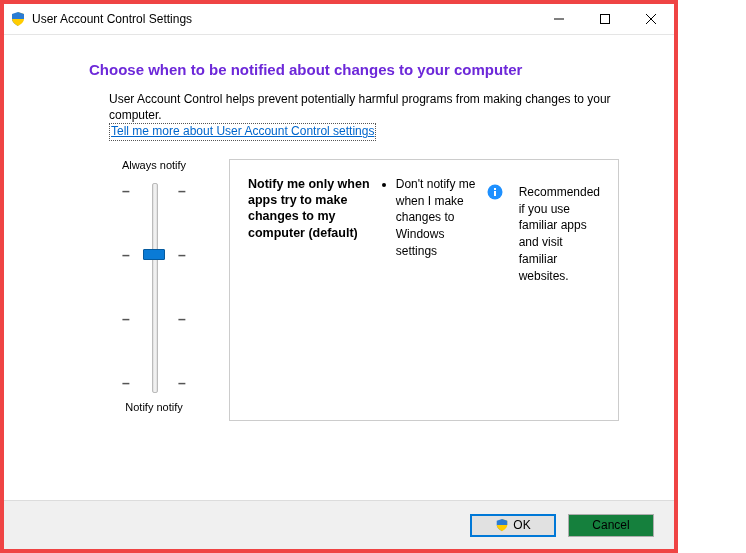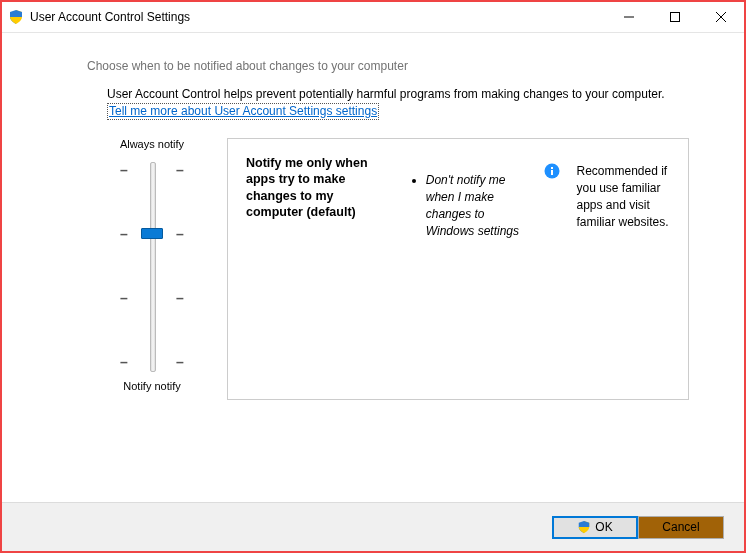--- a/index.html
+++ b/index.html
@@ -7,23 +7,23 @@
     padding: 0;
     font-family: "Segoe UI", Tahoma, sans-serif;
     font-size: 12px;
     background: #fff;
     color: #000;
     width: 746px;
     height: 553px;
     overflow: hidden;
   }
   .window {
-    width: 746px;
+    width: 678px;
     height: 553px;
-    border: 2px solid #ef4444;
+    border: 4px solid #ef4444;
     box-sizing: border-box;
     display: flex;
     flex-direction: column;
     background: #fff;
   }
   
   .titlebar {
     height: 30px;
     display: flex;
     align-items: center;
@@ -55,24 +55,24 @@
     width: 16px; height: 16px;
   }
 
   
   .content {
     flex: 1;
     padding: 20px 55px 10px 85px;
     position: relative;
   }
   .heading {
-    color: #737373;
-    font-size: 12px;
+    color: #6d28d9;
+    font-size: 15px;
     margin: 6px 0 14px 0;
-    font-weight: 400;
+    font-weight: 700;
   }
   .desc {
     font-size: 12px;
     line-height: 1.3;
     margin-left: 20px;
   }
   .link {
     color: #0066cc;
     text-decoration: underline;
     border: 1px dotted #555;
@@ -154,23 +154,22 @@
     display: flex;
     box-sizing: border-box;
   }
   .panel-title {
     font-weight: 700;
     font-size: 12.5px;
     margin-bottom: 14px;
     line-height: 1.3;
   }
   .panel-list {
-    margin: 17px;
+    margin: 0;
     padding: 0 0 0 22px;
-    font-style: italic;
   }
   .panel-list li {
     font-size: 12px;
     line-height: 1.4;
     margin-bottom: 6px;
   }
   .panel-spacer { flex: 1; }
   .recommend-row {
     display: flex;
     align-items: flex-start;
@@ -187,30 +186,30 @@
 
   
   .footer {
     border-top: 1px solid #dcdcdc;
     background: #f0f0f0;
     height: 48px;
     display: flex;
     align-items: center;
     justify-content: flex-end;
     padding: 0 20px;
-    gap: 0;
+    gap: 12px;
   }
   .btn {
     min-width: 86px;
     height: 23px;
     font-size: 12px;
     display: inline-flex;
     align-items: center;
     justify-content: center;
-    background: #a16207;
+    background: #15803d;
     border: 1px solid #adadad;
     box-sizing: border-box;
     padding: 0 10px;
     gap: 4px;
   }
   .btn.primary {
     border: 2px solid #0078d7;
     background: #e1e1e1;
   }
   .btn .shield-icon { width:14px; height:14px; }
@@ -248,21 +247,21 @@
           <line x1="10" y1="0" x2="0" y2="10" stroke="#000"></line>
         </svg>
       </div>
     </div>
   </div>
 
   <div class="content">
     <div class="heading">Choose when to be notified about changes to your computer</div>
     <div class="desc">
       <span>User Account Control helps prevent potentially harmful programs from making changes to your computer.</span><br>
-      <a class="link" href="#">Tell me more about User Account Settings settings</a>
+      <a class="link" href="#">Tell me more about User Account Control settings</a>
     </div>
 
     <div class="main-row">
 
       <div class="slider-col">
         <div class="slider-label">Always notify</div>
         <div class="slider-wrap">
           <div class="track"></div>
           <div class="tick" style="top:8px">
               <span>–</span>

